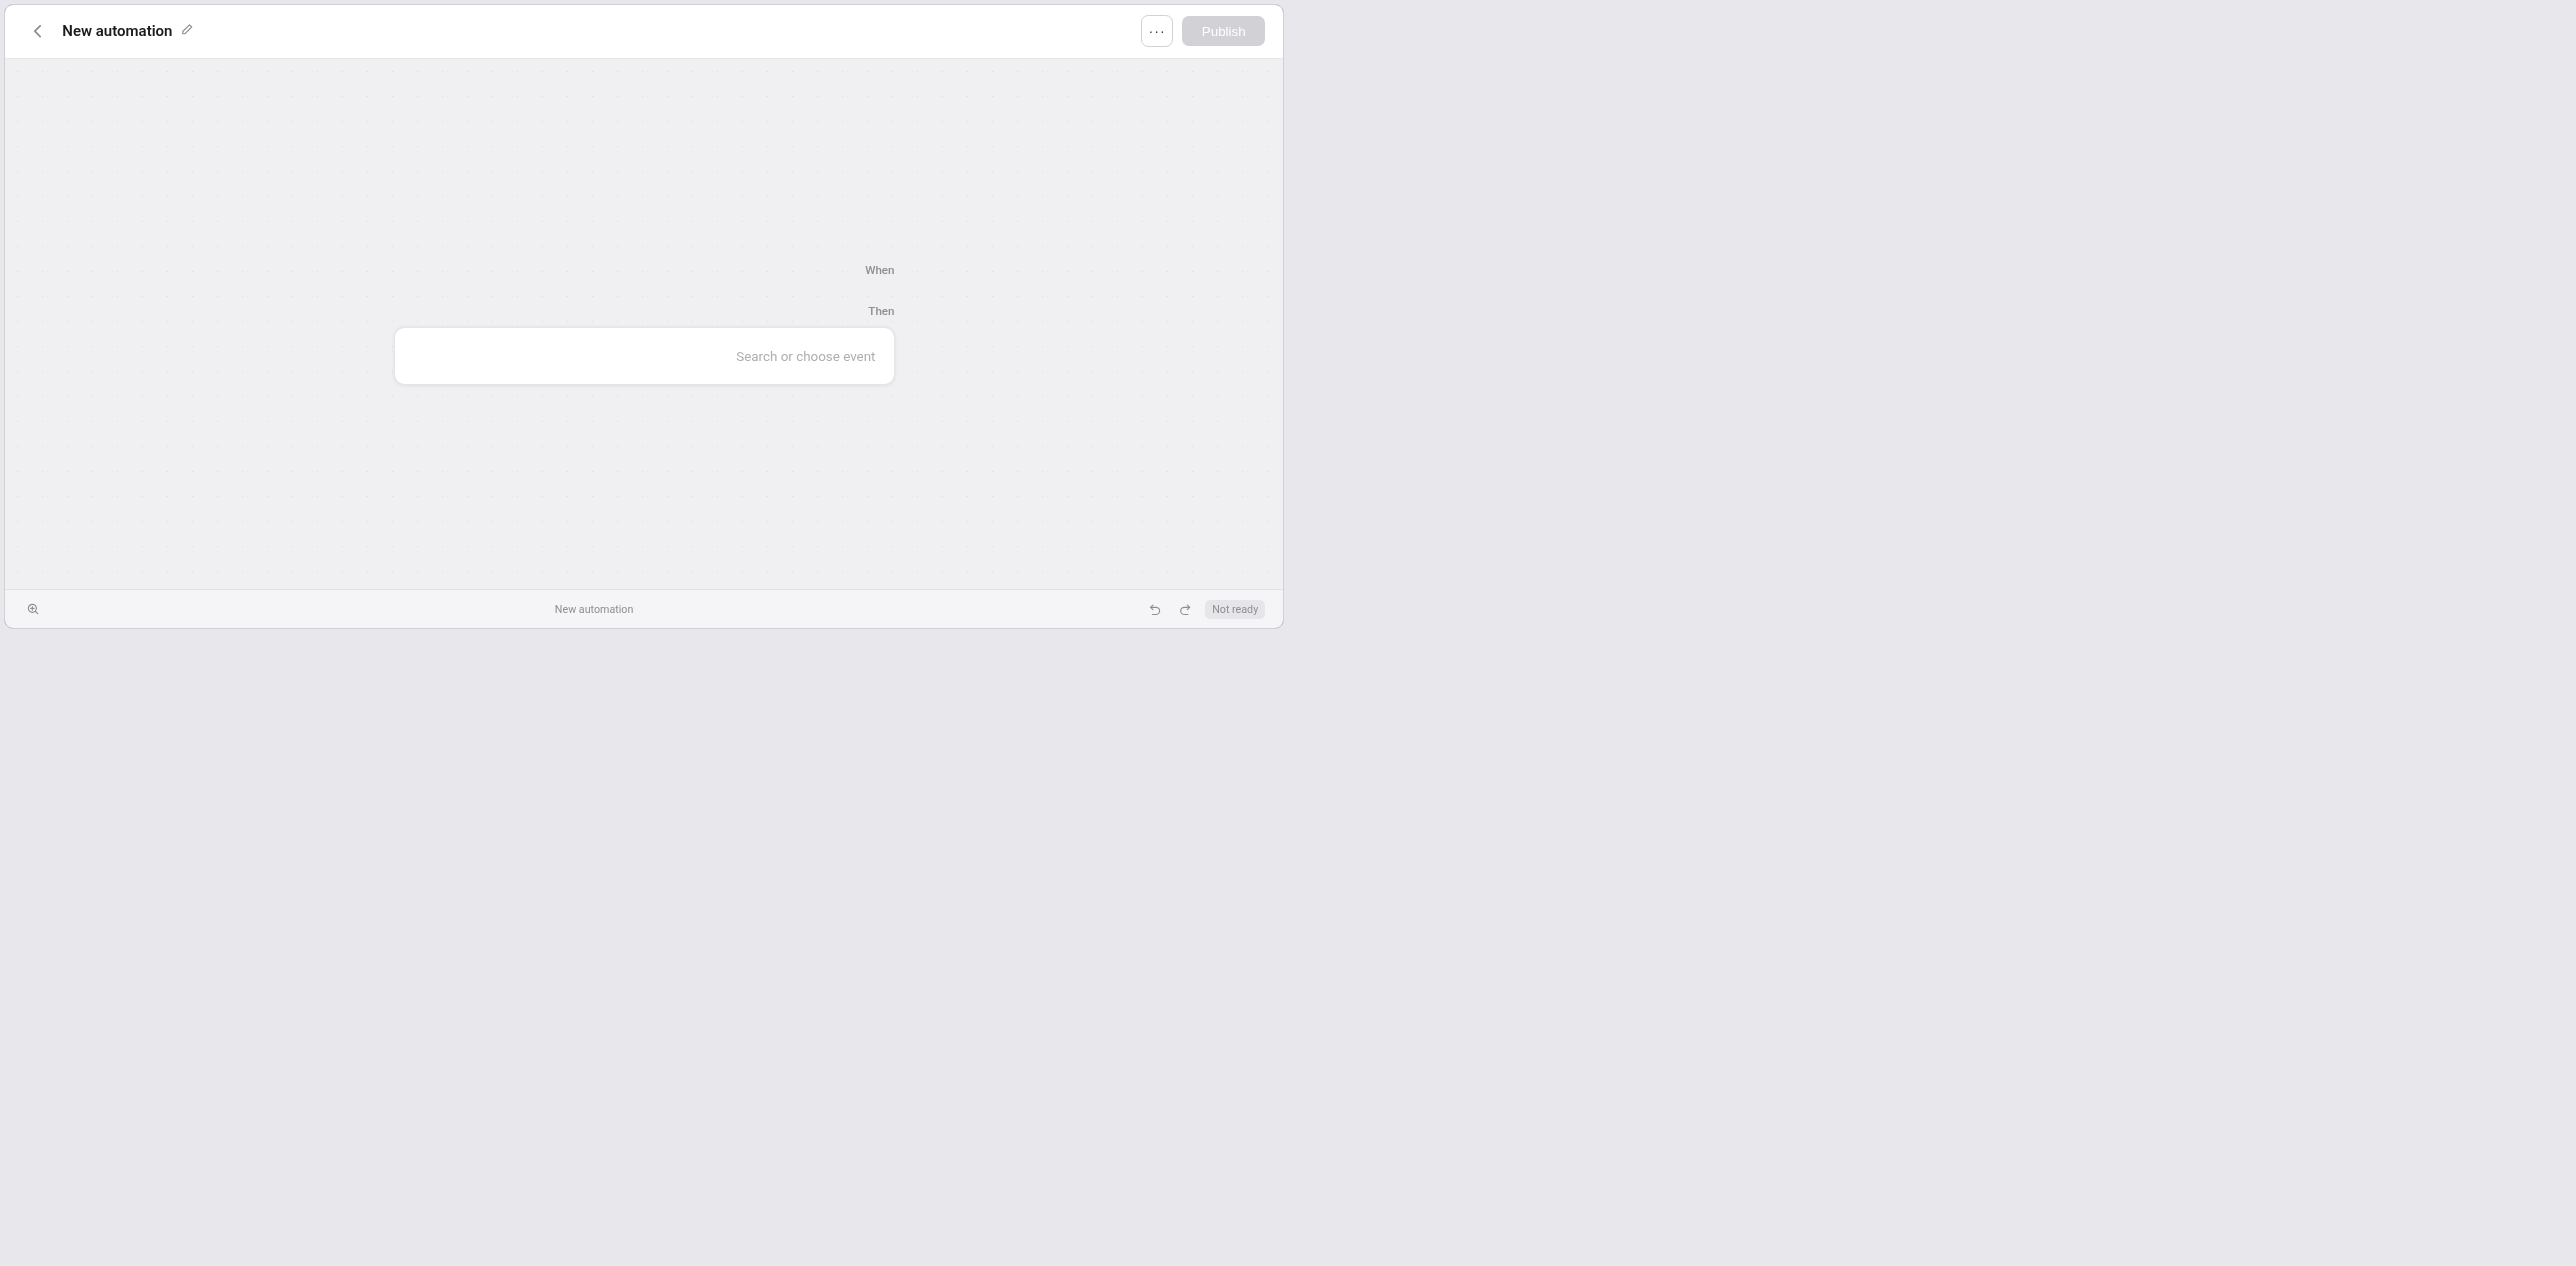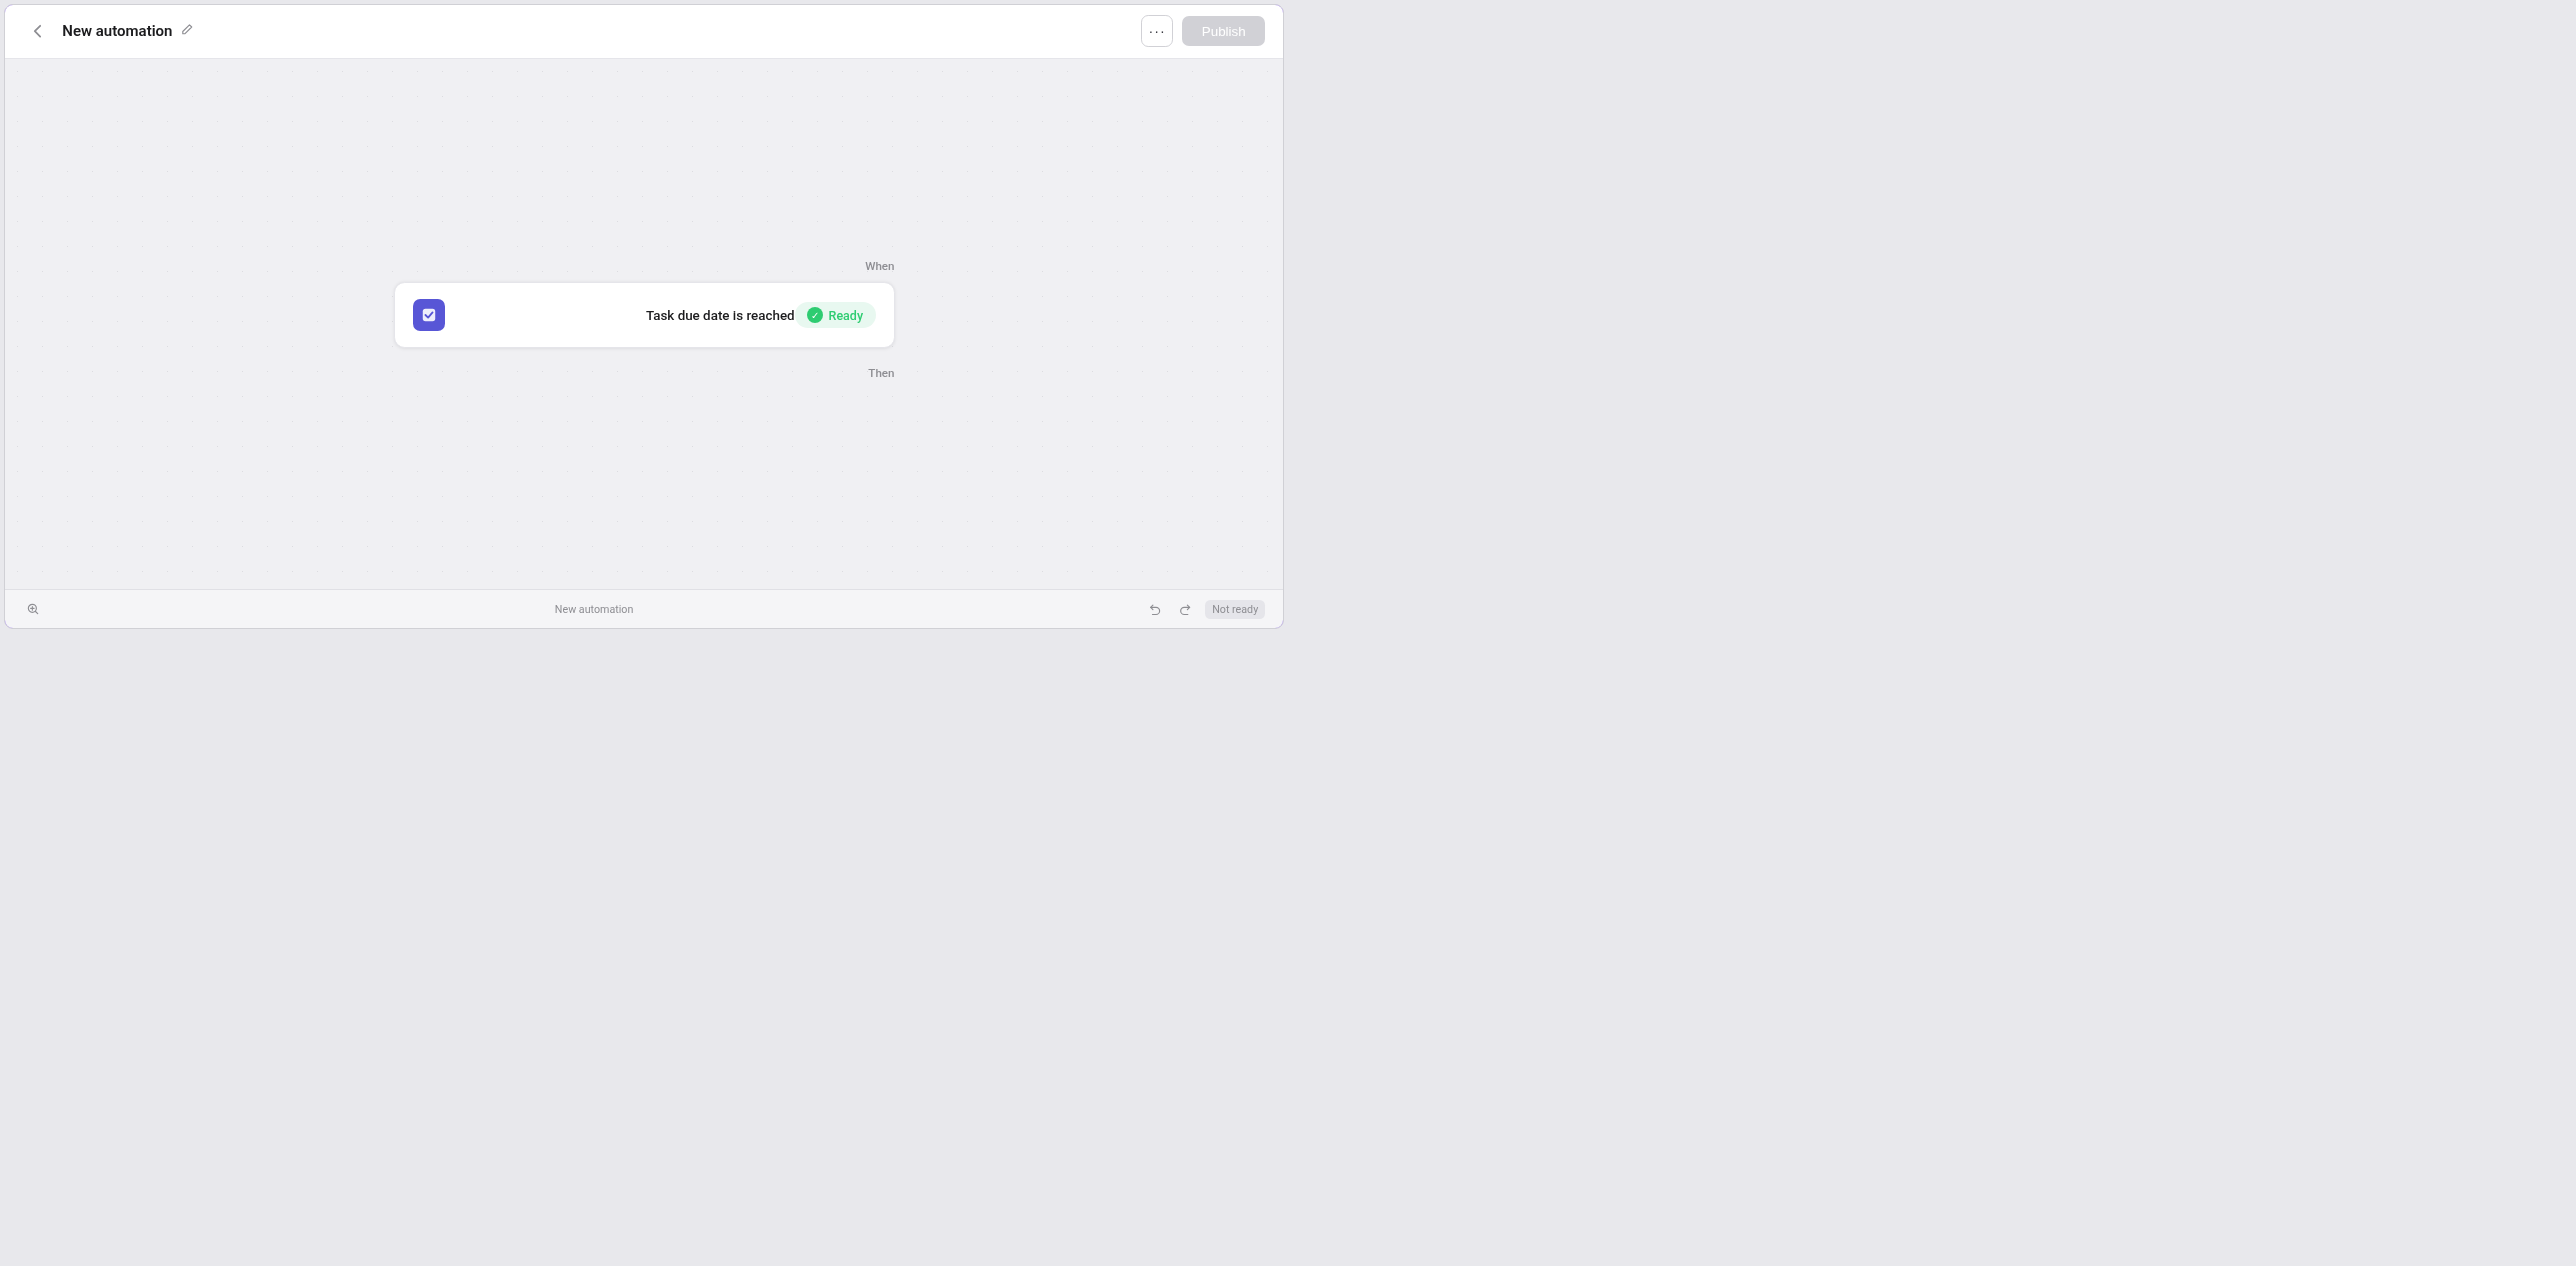--- a/index.html
+++ b/index.html
@@ -301,37 +301,27 @@
       </button>
       <button class="publish-button">Publish</button>
     </div>
   </div>
 
   <div class="canvas">
     <div class="automation-flow">
 
       <div class="when-section">
         <div class="section-label">When</div>
-        <div class="trigger-card">
-          <div class="trigger-icon">
-            <svg viewBox="0 0 18 18" fill="none">
-              <rect x="2" y="2" width="14" height="14" rx="3" fill="white" opacity="0.9"></rect>
-              <path d="M5 9L8 12L13 6" stroke="#5856d6" stroke-width="2" stroke-linecap="round" stroke-linejoin="round"></path>
-            </svg>
-          </div>
-          <span class="trigger-label">Task due date is reached</span>
-          <div class="ready-badge">
-            <div class="ready-check">✓</div>
-            <span>Ready</span>
-          </div>
-        </div>
       </div>
 
       <div class="then-section">
         <div class="section-label">Then</div>
+        <div class="then-card">
+          <span class="then-placeholder">Search or choose event</span>
+        </div>
       </div>
 
     </div>
   </div>
 
   <div class="bottom-bar">
     <div class="bottom-left">
       <span class="bottom-icon">
         <svg width="12.5" height="12.5" viewBox="0 0 14 14" fill="none">
           <circle cx="6" cy="6" r="4.5" stroke="#8e8e93" stroke-width="1.3"></circle>

